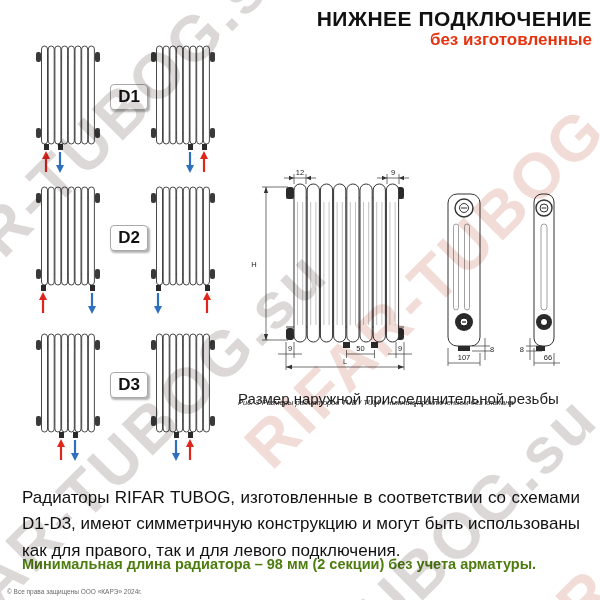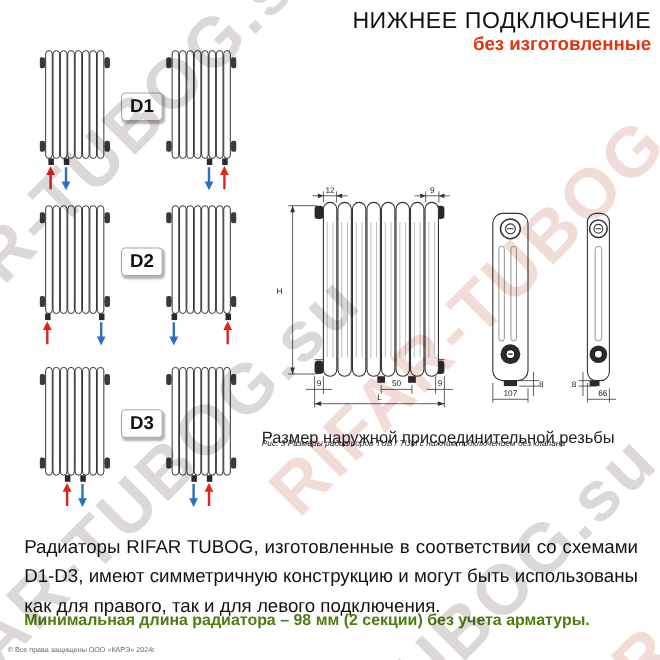--- a/index.html
+++ b/index.html
@@ -5,21 +5,21 @@
   html,body{margin:0;padding:0;background:#fff;}
   #page{position:relative;width:600px;height:600px;background:#fff;overflow:hidden;
         font-family:"Liberation Sans", sans-serif;color:#111;}
   
   .wm-layer{position:absolute;inset:0;z-index:40;pointer-events:none;mix-blend-mode:multiply;}
   .wm{position:absolute;font-weight:700;font-size:64px;letter-spacing:3px;white-space:nowrap;
       transform:rotate(-45deg);transform-origin:0 0;}
   .wm.gray{color:var(--watermark-gray,#dcd8d8);}
   .wm.pink{color:var(--watermark-pink,#f0d9d5);}
   
-  .title{position:absolute;top:7px;right:8px;font-size:21px;font-weight:400;letter-spacing:.5px;}
+  .title{position:absolute;top:7px;right:8px;font-size:21px;font-weight:700;letter-spacing:.5px;}
   .subtitle{position:absolute;top:30px;right:8px;font-size:17px;font-weight:700;color:var(--accent,#e5330f);}
   
   .scheme-row{position:absolute;left:28px;width:210px;height:130px;}
   .rad-unit{position:absolute;top:0;width:64px;height:130px;}
   .rad-unit.l{left:8px;} .rad-unit.r{left:123px;}
   .rad-svg{position:absolute;top:0;left:0;}
   .stub{position:absolute;top:99px;width:5px;height:6px;background:#2a2a2a;}
   .arr{position:absolute;top:106px;width:10px;height:22px;}
   .sup{color:var(--supply-arrow,#e0251c);} .ret{color:var(--return-arrow,#2f6fc0);}
   .scheme-label{position:absolute;left:82px;top:39px;width:36px;height:24px;background:#fff;

